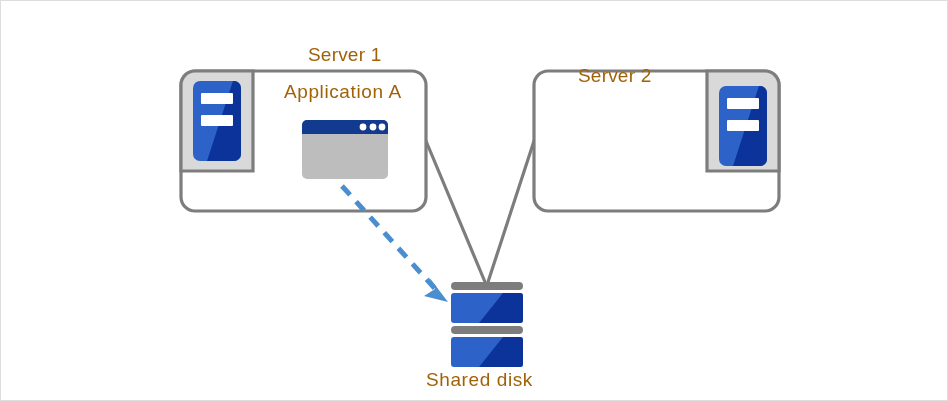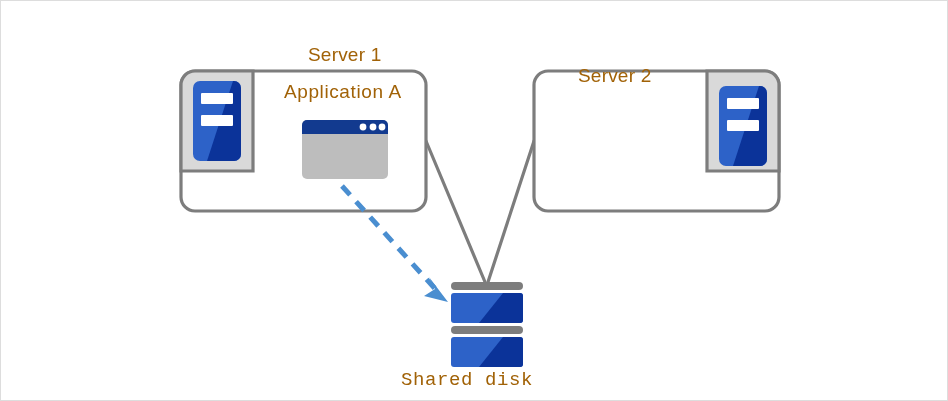--- a/index.html
+++ b/index.html
@@ -29,21 +29,21 @@
   .node-label {
     position: absolute;
     font-size: 19px;
     color: #a16207;
     white-space: nowrap;
     letter-spacing: 0.2px;
   }
   #server1-title { left: 307px; top: 43px; }
   #server2-title { left: 577px; top: 32px; margin-top: 32px; }
   #app-a-label  { left: 283px; top: 80px; letter-spacing: 0.6px; }
-  #shared-disk-label { left: 400px; top: 368px; letter-spacing: 0.6px; font-family: Liberation Mono, monospace; }
+  #shared-disk-label { left: 425px; top: 368px; letter-spacing: 0.6px; }
 </style>
 </head>
 <body>
 
 <div id="canvas">
 
   <svg id="vector-layer" viewBox="0 0 948 401">
 
     <line x1="425" y1="140" x2="484" y2="281" stroke="#7d7d7d" stroke-width="3.2" stroke-linecap="round"></line>
 

